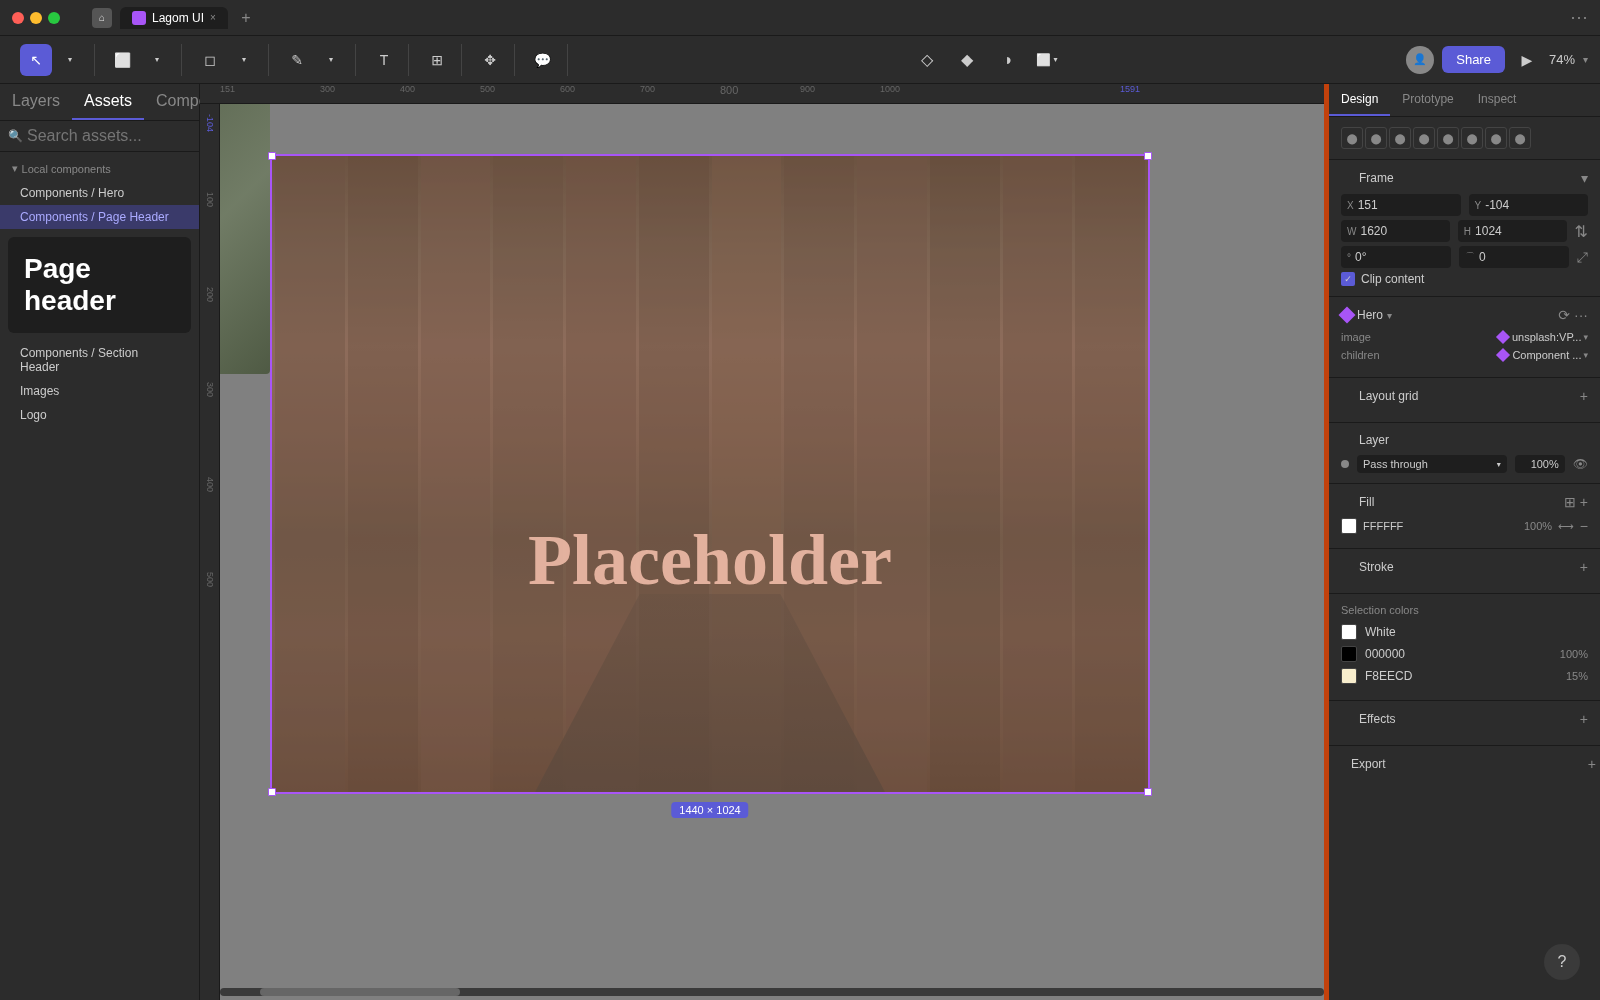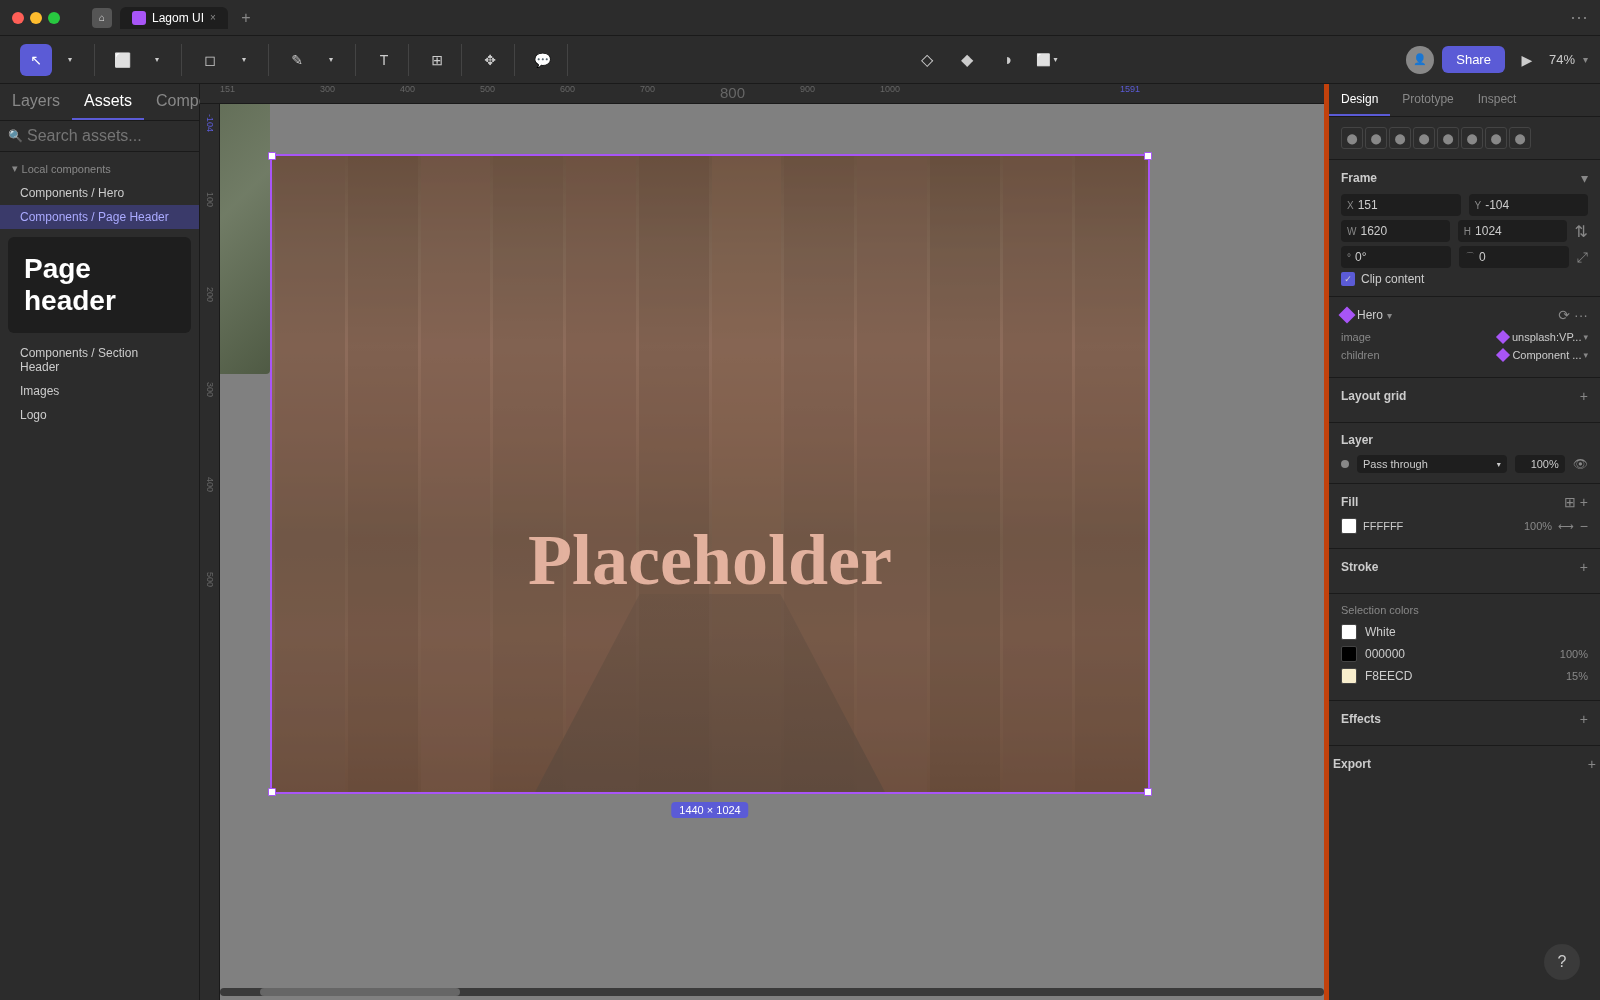--- a/index.html
+++ b/index.html
@@ -73,21 +73,21 @@
     .scrollbar-h { position: absolute; bottom: 4px; left: 20px; right: 0; height: 8px; background: #3a3a3a; border-radius: 4px; }
     .scrollbar-thumb { width: 200px; height: 100%; background: #666; border-radius: 4px; margin-left: 40px; }
 
     
     .right-panel { width: 276px; background: #2c2c2c; border-left: 5px solid #c2410c; display: flex; flex-direction: column; overflow-y: auto; }
     .right-panel-tabs { display: flex; border-bottom: 1px solid #1a1a1a; }
     .right-panel-tab { padding: 8px 12px; font-size: 12px; color: #888; cursor: pointer; }
     .right-panel-tab.active { color: #fff; border-bottom: 2px solid #5b5bd6; }
     .rp-section { padding: 10px 12px; border-bottom: 1px solid #1a1a1a; }
     .rp-section-header { display: flex; align-items: center; justify-content: space-between; font-size: 12px; color: #ccc; margin-bottom: 8px; }
-    .rp-section-title { font-weight: 700; }
+    .rp-section-title { font-weight: 400; margin-left: 18px; }
     .rp-icon-btn { background: none; border: none; color: #888; cursor: pointer; font-size: 14px; }
     .align-row { display: flex; gap: 2px; }
     .align-btn { width: 22px; height: 22px; background: none; border: 1px solid #444; border-radius: 3px; color: #888; display: flex; align-items: center; justify-content: center; font-size: 10px; cursor: pointer; }
     .coord-row { display: flex; gap: 8px; margin-bottom: 4px; }
     .coord-field { display: flex; align-items: center; gap: 4px; flex: 1; background: #1e1e1e; border-radius: 4px; padding: 4px 6px; }
     .coord-label { font-size: 10px; color: #888; }
     .coord-value { font-size: 12px; color: #ccc; flex: 1; }
     .component-row { display: flex; align-items: center; justify-content: space-between; margin-bottom: 8px; }
     .component-name { display: flex; align-items: center; gap: 4px; font-size: 12px; color: #ccc; }
     .diamond-icon { width: 12px; height: 12px; background: #a855f7; transform: rotate(45deg); }
@@ -219,21 +219,21 @@
 
     <div class="ruler-h">
       <div style="width:20px;"></div>
       <div style="position:relative;flex:1;height:100%;">
         <span style="position:absolute;left:0px;font-size:9px;color:#666;">151</span>
         <span style="position:absolute;left:100px;font-size:9px;color:#666;">300</span>
         <span style="position:absolute;left:180px;font-size:9px;color:#666;">400</span>
         <span style="position:absolute;left:260px;font-size:9px;color:#666;">500</span>
         <span style="position:absolute;left:340px;font-size:9px;color:#666;">600</span>
         <span style="position:absolute;left:420px;font-size:9px;color:#666;">700</span>
-        <span style="position:absolute;left:500px;font-size:15px;color:#666;">800</span>
+        <span style="position:absolute;left:500px;font-size:11px;color:#666;">800</span>
         <span style="position:absolute;left:580px;font-size:9px;color:#666;">900</span>
         <span style="position:absolute;left:660px;font-size:9px;color:#666;">1000</span>
         <span style="position:absolute;left:900px;font-size:9px;color:#5b5bd6;">1591</span>
       </div>
     </div>
 
     <div class="ruler-v">
       <span style="margin-top:10px;font-size:9px;color:#5b5bd6;writing-mode:vertical-rl;">-104</span>
       <span style="margin-top:60px;font-size:9px;color:#666;writing-mode:vertical-rl;">100</span>
       <span style="margin-top:80px;font-size:9px;color:#666;writing-mode:vertical-rl;">200</span>

